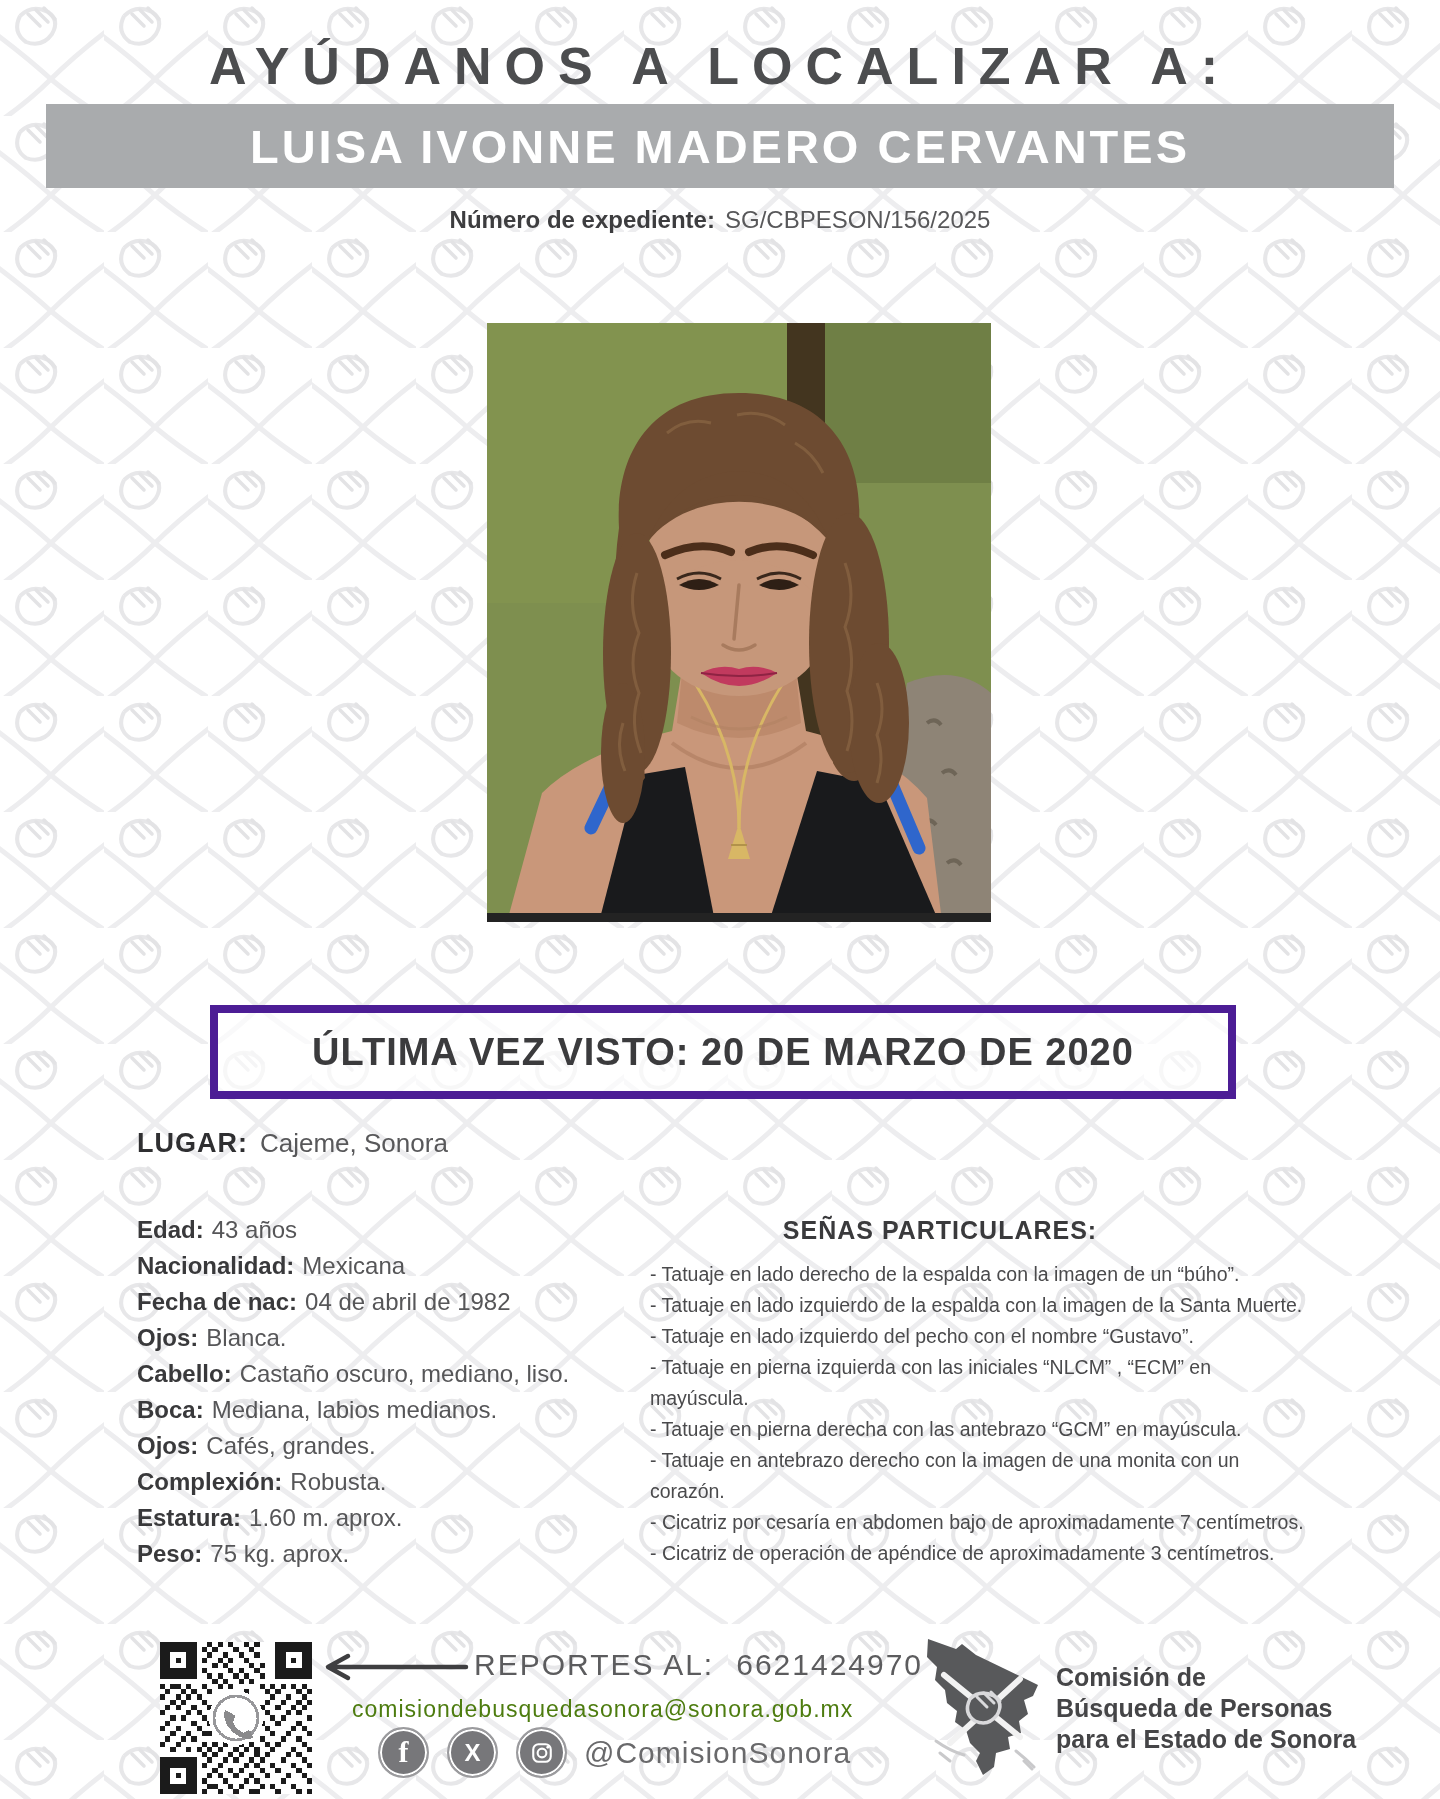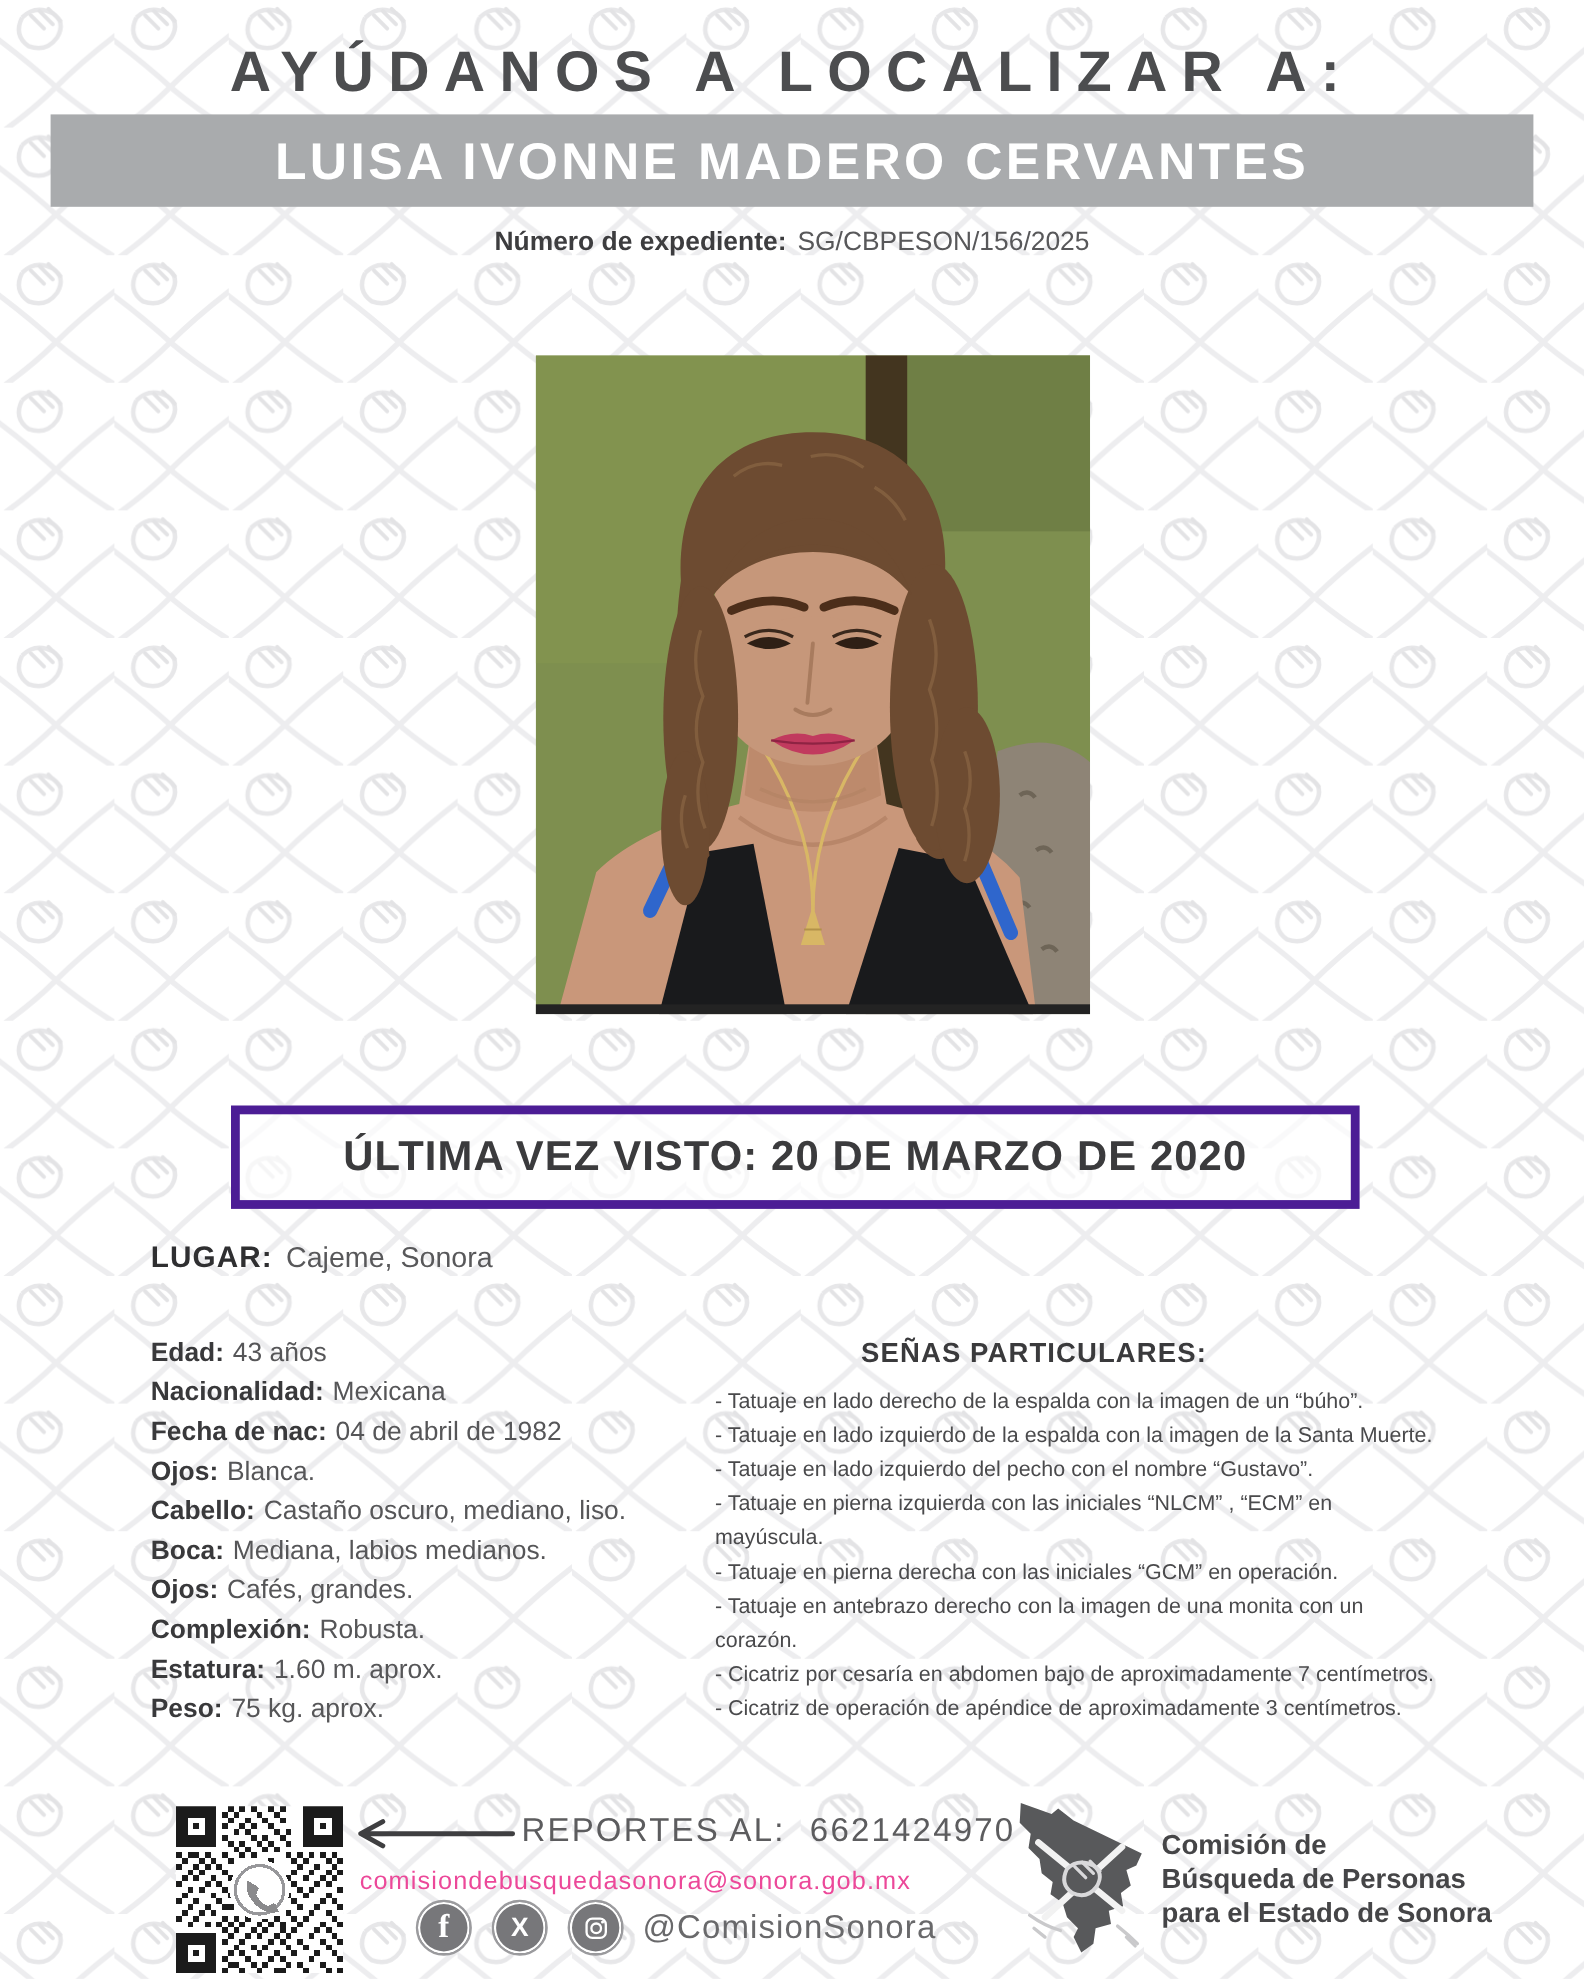--- a/index.html
+++ b/index.html
@@ -66,21 +66,21 @@
     font-size:25px;font-weight:bold;color:#3a3a3c;letter-spacing:1px;
     margin-bottom:14px;white-space:nowrap;
   }
   .senas-line{font-size:19.5px;line-height:31px;color:#4a4a4c;white-space:nowrap;}
 
   
   .qr{left:160px;top:1642px;width:152px;height:152px;}
   .arrow{left:320px;top:1652px;width:150px;height:30px;}
   .phone-line{left:474px;top:1648px;font-size:30px;color:#5c5c5e;letter-spacing:2px;white-space:nowrap;}
   .phone-line .num{margin-left:22px;}
-  .email{left:327px;top:1696px;font-size:23px;color:#ec4899;letter-spacing:1px;white-space:nowrap;}
+  .email{left:352px;top:1696px;font-size:23px;color:#4d7c0f;letter-spacing:1px;white-space:nowrap;}
   .social-row{left:378px;top:1727px;display:flex;gap:18px;align-items:center;}
   .social-circle{
     width:47px;height:47px;border-radius:50%;
     background:#77777a;border:2px solid #9b9b9e;
     box-shadow:inset 0 0 0 2px #ffffff;
     display:flex;align-items:center;justify-content:center;
   }
   .social-circle .glyph-f{color:#fff;font-size:30px;font-weight:bold;font-family:"Liberation Serif",serif;margin-top:-2px;}
   .social-circle .glyph-x{color:#fff;font-size:24px;font-weight:bold;}
   .handle{left:584px;top:1736px;font-size:30px;color:#69696b;letter-spacing:1px;white-space:nowrap;}
@@ -205,21 +205,21 @@
     <div class="attr-line"><span class="lbl">Peso:</span><span class="val">75 kg. aprox.</span></div>
   </div>
 
   <div class="layer senas">
     <div class="senas-heading">SEÑAS PARTICULARES:</div>
     <div class="senas-line">- Tatuaje en lado derecho de la espalda con la imagen de un “búho”.</div>
     <div class="senas-line">- Tatuaje en lado izquierdo de la espalda con la imagen de la Santa Muerte.</div>
     <div class="senas-line">- Tatuaje en lado izquierdo del pecho con el nombre “Gustavo”.</div>
     <div class="senas-line">- Tatuaje en pierna izquierda con las iniciales “NLCM” , “ECM” en</div>
     <div class="senas-line">mayúscula.</div>
-    <div class="senas-line">- Tatuaje en pierna derecha con las iniciales “GCM” en operación.</div>
+    <div class="senas-line">- Tatuaje en pierna derecha con las antebrazo “GCM” en mayúscula.</div>
     <div class="senas-line">- Tatuaje en antebrazo derecho con la imagen de una monita con un</div>
     <div class="senas-line">corazón.</div>
     <div class="senas-line">- Cicatriz por cesaría en abdomen bajo de aproximadamente 7 centímetros.</div>
     <div class="senas-line">- Cicatriz de operación de apéndice de aproximadamente 3 centímetros.</div>
   </div>
 
   <div class="layer qr">
     <svg width="152" height="152" viewBox="0 0 29 29" shape-rendering="crispEdges" xmlns="http://www.w3.org/2000/svg">
       <rect width="29" height="29" fill="#ffffff"></rect>
       <g fill="#1b1b1b">

